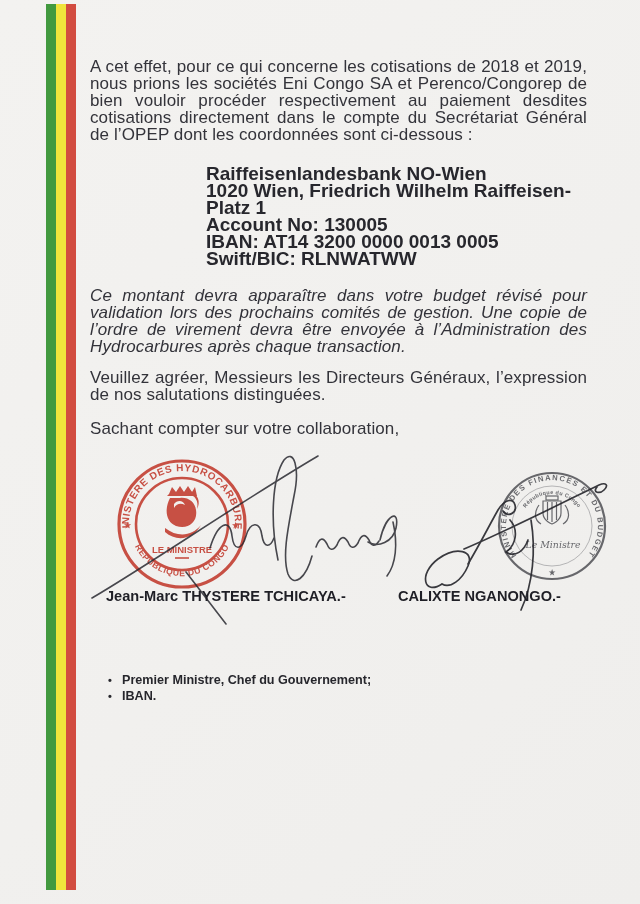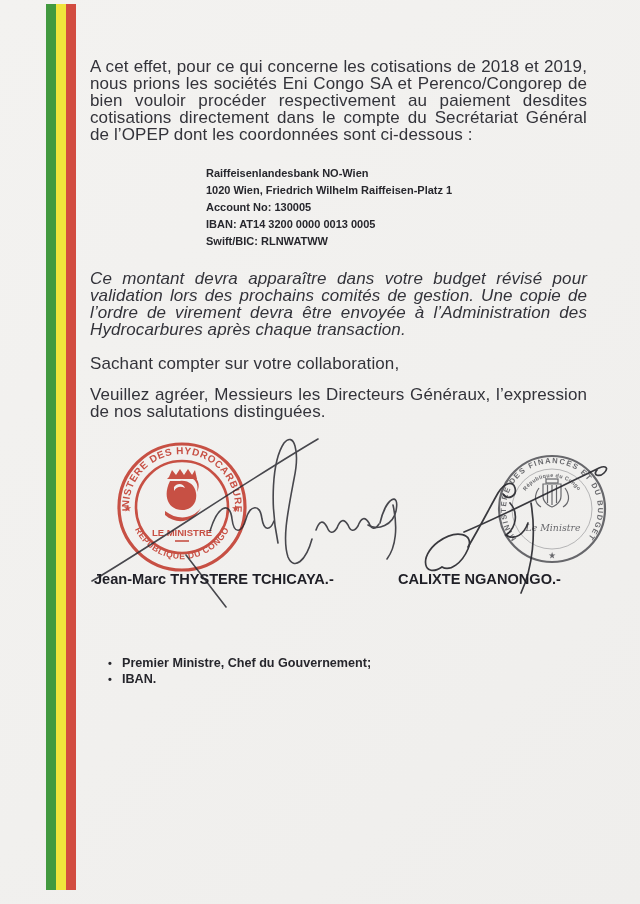--- a/index.html
+++ b/index.html
@@ -14,42 +14,42 @@
   .band.green{background:#42993f;}
   .band.yellow{background:#f0e43c;}
   .band.red{background:#d24c40;}
 
   .content{position:absolute;left:90px;top:58px;width:497px;}
   .body-text{
     margin:0;font-size:17px;line-height:17px;text-align:justify;
     color:#33333a;letter-spacing:.1px;
   }
   .bank-block{
-    margin:22px 0 0 116px;font-weight:bold;font-size:11px;line-height:17px;
+    margin:22px 0 0 116px;font-weight:bold;font-size:19px;line-height:17px;
     color:#27272d;
   }
   .mt-budget{margin-top:20px;font-style:italic;}
   .mt-collab{margin-top:17px;}
   .mt-close{margin-top:14px;}
 
   .sig-zone{position:relative;margin-top:15px;width:520px;height:136px;overflow:visible;}
   .stamp-red{position:absolute;left:22px;top:2px;width:140px;height:140px;opacity:.88;}
   .stamp-black{position:absolute;left:404px;top:16px;width:116px;height:116px;opacity:.8;}
   .sig-overlay{position:absolute;left:0;top:0;width:520px;height:180px;overflow:visible;pointer-events:none;}
 
   .red-ink{stroke:#c23a2d;fill:none;}
   .red-fill{fill:#c23a2d;stroke:none;}
   .red-arc{fill:#c23a2d;font-family:"Liberation Sans",sans-serif;font-weight:bold;}
   .blk-ink{stroke:#45464b;fill:none;}
   .blk-arc{fill:#45464b;font-family:"Liberation Sans",sans-serif;font-weight:bold;}
   .blk-fill{fill:#45464b;stroke:none;}
   .script{font-family:"DejaVu Serif",serif;font-style:italic;}
 
   .names-row{position:relative;height:18px;font-weight:bold;font-size:14.6px;color:#1f1f26;}
-  .name-left{position:absolute;left:4px;top:0;white-space:nowrap;}
+  .name-left{position:absolute;left:16px;top:0;white-space:nowrap;}
   .name-right{position:absolute;left:308px;top:0;white-space:nowrap;}
 
   .cc-block{margin-top:66px;font-size:12.6px;font-weight:bold;color:#26262c;}
   .cc-label{line-height:16px;}
   .cc-list{margin:1px 0 0 0;padding:0 0 0 32px;list-style:none;}
   .cc-list li{line-height:16px;position:relative;}
   .cc-list li::before{content:"•";position:absolute;left:-14px;font-size:11px;}
 </style>
 </head>
 <body>
@@ -69,23 +69,23 @@
     <div class="bank-block">
       <div>Raiffeisenlandesbank NO-Wien</div>
       <div>1020 Wien, Friedrich Wilhelm Raiffeisen-Platz 1</div>
       <div>Account No: 130005</div>
       <div>IBAN: AT14 3200 0000 0013 0005</div>
       <div>Swift/BIC: RLNWATWW</div>
     </div>
 
     <p class="body-text mt-budget">Ce montant devra apparaître dans votre budget révisé pour validation lors des prochains comités de gestion. Une copie de l’ordre de virement devra être envoyée à l’Administration des Hydrocarbures après chaque transaction.</p>
 
+    <p class="body-text mt-close">Veuillez agréer, Messieurs les Directeurs Généraux, l’expression de nos salutations distinguées.</p>
+
     <p class="body-text mt-collab">Sachant compter sur votre collaboration,</p>
-
-    <p class="body-text mt-close">Veuillez agréer, Messieurs les Directeurs Généraux, l’expression de nos salutations distinguées.</p>
 
     <div class="sig-zone">
 
       <svg class="stamp-red" viewBox="-70 -70 140 140" aria-hidden="true">
         <defs>
           <path id="redTop" d="M -52.8,4.6 A 53,53 0 1 1 52.8,4.6"></path>
           <path id="redBottom" d="M -48.9,17.8 A 52,52 0 0 0 48.9,17.8"></path>
         </defs>
         <circle class="red-ink" r="63" stroke-width="3.2"></circle>
         <circle class="red-ink" r="46" stroke-width="2.6"></circle>

